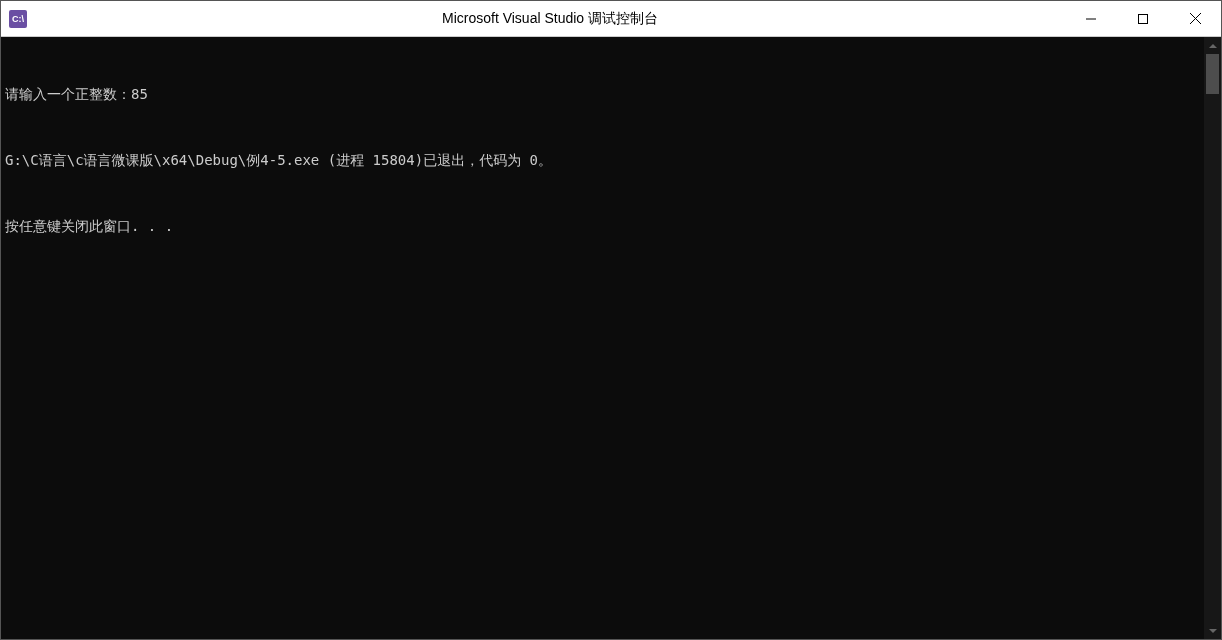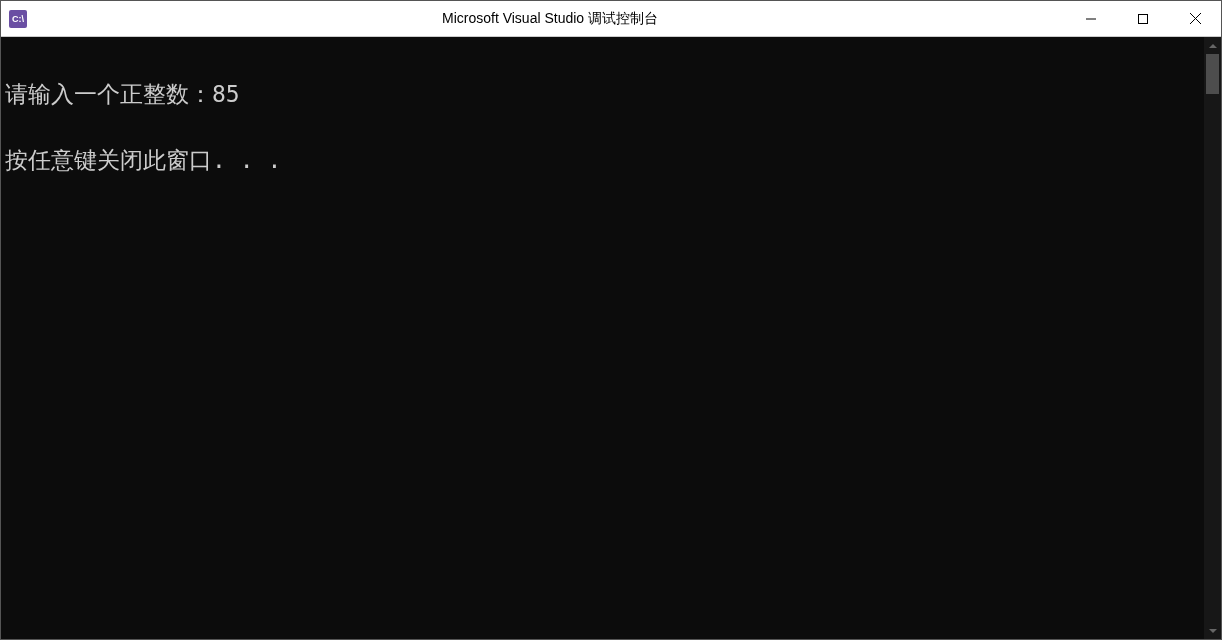--- a/index.html
+++ b/index.html
@@ -64,21 +64,21 @@
     .console-area {
       flex: 1;
       display: flex;
       background: #0c0c0c;
       min-height: 0;
     }
     .console-content {
       flex: 1;
       padding: 2px 4px;
       font-family: "NSimSun", "SimSun", Consolas, monospace;
-      font-size: 23px;
+      font-size: 14px;
       line-height: 22px;
       color: #cccccc;
       white-space: pre;
       overflow: hidden;
     }
     .console-line {
       display: block;
     }
     .scrollbar-vertical {
       width: 17px;
@@ -129,20 +129,21 @@
         <svg width="11" height="11" viewBox="0 0 11 11">
             <line x1="0" y1="0" x2="11" y2="11" stroke="currentColor" stroke-width="1"></line>
             <line x1="11" y1="0" x2="0" y2="11" stroke="currentColor" stroke-width="1"></line>
           </svg>
       </div>
     </div>
   </div>
   <div class="console-area">
     <div class="console-content">
       <span class="console-line">请输入一个正整数：85</span>
+      <span class="console-line">G:\C语言\c语言微课版\x64\Debug\例4-5.exe (进程 15804)已退出，代码为 0。</span>
       <span class="console-line">按任意键关闭此窗口. . .</span>
     </div>
     <div class="scrollbar-vertical">
       <div class="scroll-arrow">
         <svg width="8" height="4" viewBox="0 0 8 4">
             <polygon points="4,0 8,4 0,4" fill="#666"></polygon>
           </svg>
       </div>
       <div class="scroll-track">
         <div class="scroll-thumb"></div>

